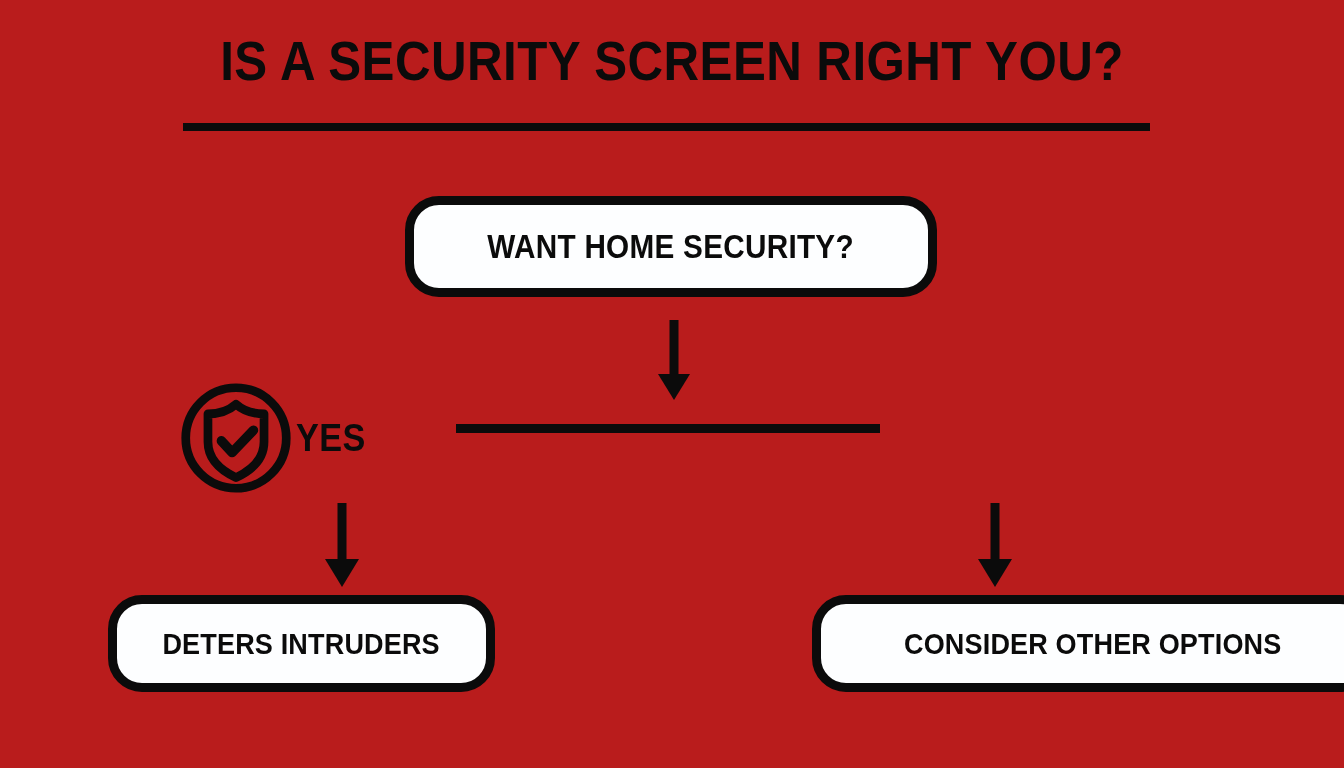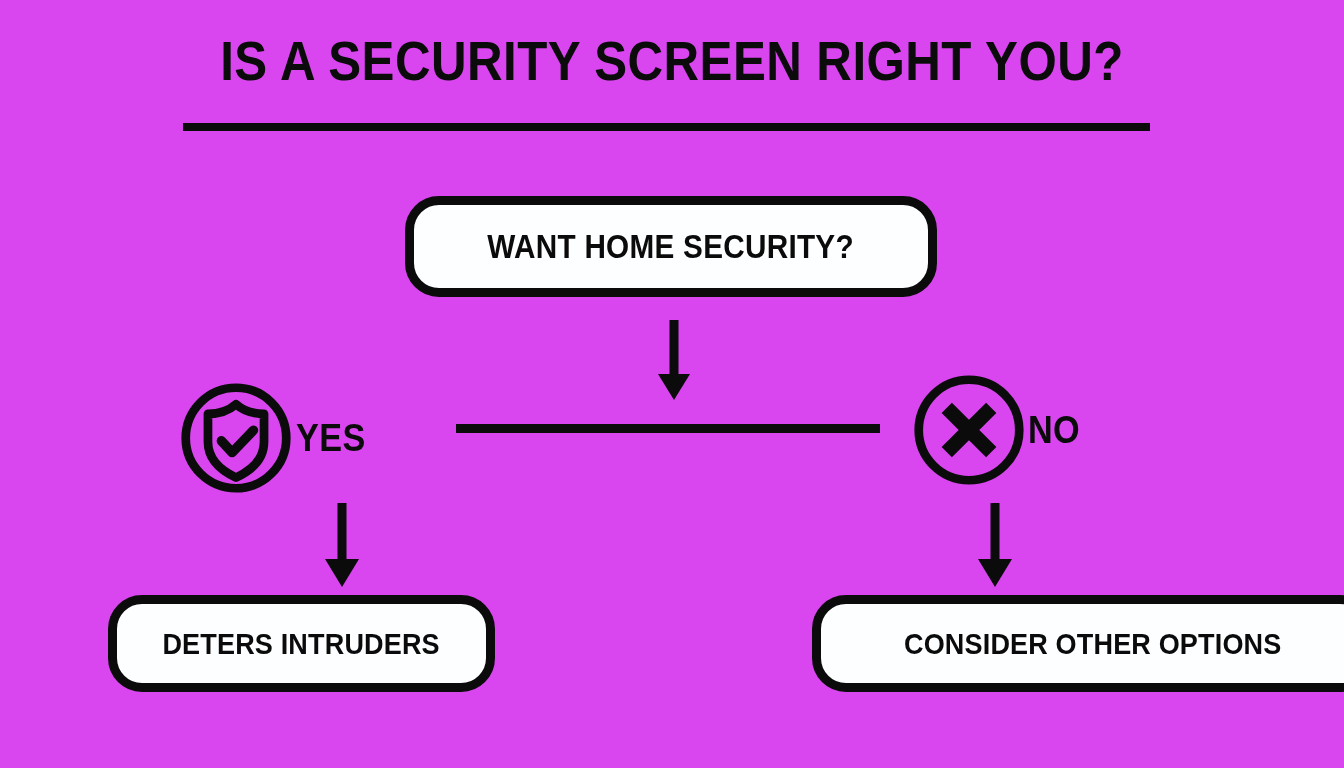--- a/index.html
+++ b/index.html
@@ -11,21 +11,21 @@
     width: 1344px;
     height: 768px;
     background: #fdfeff;
     font-family: "Liberation Sans", sans-serif;
     overflow: hidden;
   }
   #canvas {
     position: relative;
     width: 1344px;
     height: 768px;
-    background: #d946ef;
+    background: #b91c1c;
   }
 
   
   .title {
     position: absolute;
     left: 0;
     top: 28px;
     width: 1344px;
     text-align: center;
     font-family: "Liberation Sans Narrow", "Liberation Sans", sans-serif;
@@ -161,28 +161,20 @@
                L 31 64
                C 31 83, 45 94, 60 101
                C 75 94, 89 83, 89 64
                L 89 35
                C 80 35, 69 33, 60 25 Z" fill="none" stroke="#0b0b0b" stroke-width="9" stroke-linejoin="round" stroke-linecap="round"></path>
       <polyline points="45,63 56,75 78,52" fill="none" stroke="#0b0b0b" stroke-width="10" stroke-linecap="round" stroke-linejoin="round"></polyline>
     </svg>
     <span class="branch-label">YES</span>
   </div>
 
-  <div class="branch" id="branch-no">
-    <svg class="branch-icon" viewBox="0 0 120 120">
-      <circle cx="60" cy="60" r="52" fill="none" stroke="#0b0b0b" stroke-width="9"></circle>
-      <line x1="37" y1="37" x2="83" y2="83" stroke="#0b0b0b" stroke-width="15" stroke-linecap="butt"></line>
-      <line x1="83" y1="37" x2="37" y2="83" stroke="#0b0b0b" stroke-width="15" stroke-linecap="butt"></line>
-    </svg>
-    <span class="branch-label">NO</span>
-  </div>
 
   <svg class="arrow" id="arrow-to-yes" width="60" height="86" viewBox="0 0 60 86">
     <rect x="25.5" y="0" width="9" height="58" fill="#0b0b0b"></rect>
     <polygon points="13,56 47,56 30,84" fill="#0b0b0b"></polygon>
   </svg>
 
   <svg class="arrow" id="arrow-to-no" width="60" height="86" viewBox="0 0 60 86">
     <rect x="25.5" y="0" width="9" height="58" fill="#0b0b0b"></rect>
     <polygon points="13,56 47,56 30,84" fill="#0b0b0b"></polygon>
   </svg>

